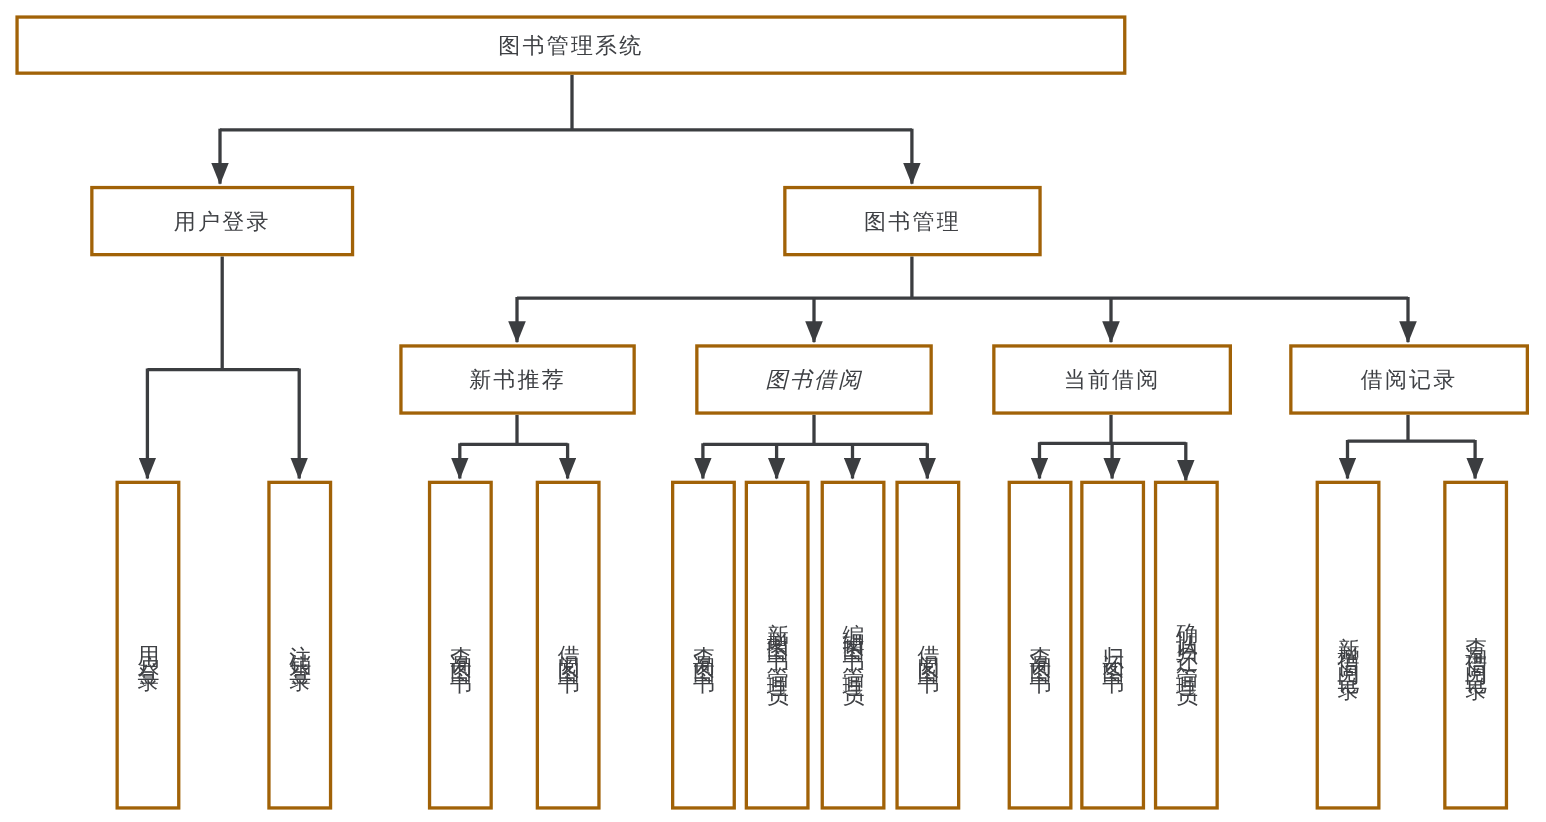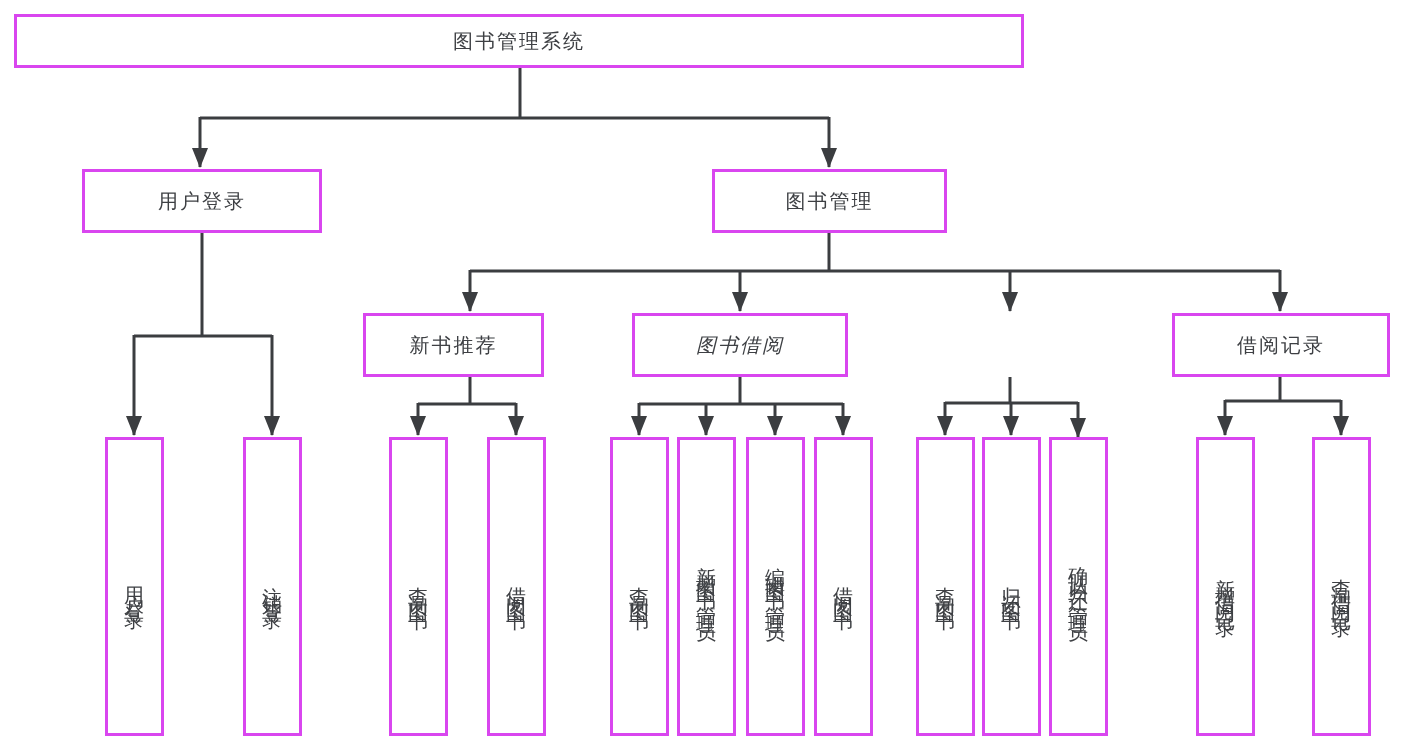--- a/index.html
+++ b/index.html
@@ -8,40 +8,40 @@
     width:1405px;height:747px;
     background:#ffffff;
     font-family:"Liberation Sans","DejaVu Sans",sans-serif;
     overflow:hidden;
   }
   .wires{position:absolute;left:0;top:0;z-index:0;}
   .node{
     position:absolute;
     box-sizing:border-box;
     background:#ffffff;
-    border:3px solid #d946ef;
+    border:3px solid #a16207;
     color:#3e4044;
     display:flex;align-items:center;justify-content:center;
     z-index:1;
     font-size:20px;
   }
   .hbox{letter-spacing:2px;}
   .vbox{
     top:437px;height:299px;width:59px;
     writing-mode:vertical-rl;
     text-orientation:mixed;
     letter-spacing:8px;
     line-height:1;
     text-align:center;
   }
   
   .n-root{left:14px;top:14px;width:1010px;height:54px;}
   .n-user-login{left:82px;top:169px;width:240px;height:64px;}
   .n-book-mgmt{left:712px;top:169px;width:235px;height:64px;}
-  .n-nbr{left:363px;top:313px;width:181px;height:64px;}
+  .n-nbr{left:363px;top:313px;width:215px;height:64px;}
   .n-bb{left:632px;top:313px;width:216px;height:64px;font-style:italic;}
   .n-cb{left:902px;top:313px;width:218px;height:64px;}
   .n-br{left:1172px;top:313px;width:218px;height:64px;}
   
   .l-ul1{left:105px;}
   .l-ul2{left:243px;}
   .l-d1{left:389px;}
   .l-d2{left:487px;}
   .l-e1{left:610px;}
   .l-e2{left:677px;}
@@ -117,20 +117,21 @@
     </g>
   </svg>
 
   <div class="node hbox n-root">图书管理系统</div>
 
   <div class="node hbox n-user-login">用户登录</div>
   <div class="node hbox n-book-mgmt">图书管理</div>
 
   <div class="node hbox n-nbr">新书推荐</div>
   <div class="node hbox n-bb">图书借阅</div>
+  <div class="node hbox n-cb">当前借阅</div>
   <div class="node hbox n-br">借阅记录</div>
 
   <div class="node vbox l-ul1">用户登录</div>
   <div class="node vbox l-ul2">注销登录</div>
 
   <div class="node vbox l-d1">查询图书</div>
   <div class="node vbox l-d2">借阅图书</div>
 
   <div class="node vbox l-e1">查询图书</div>
   <div class="node vbox l-e2">新增图书（管理员）</div>

